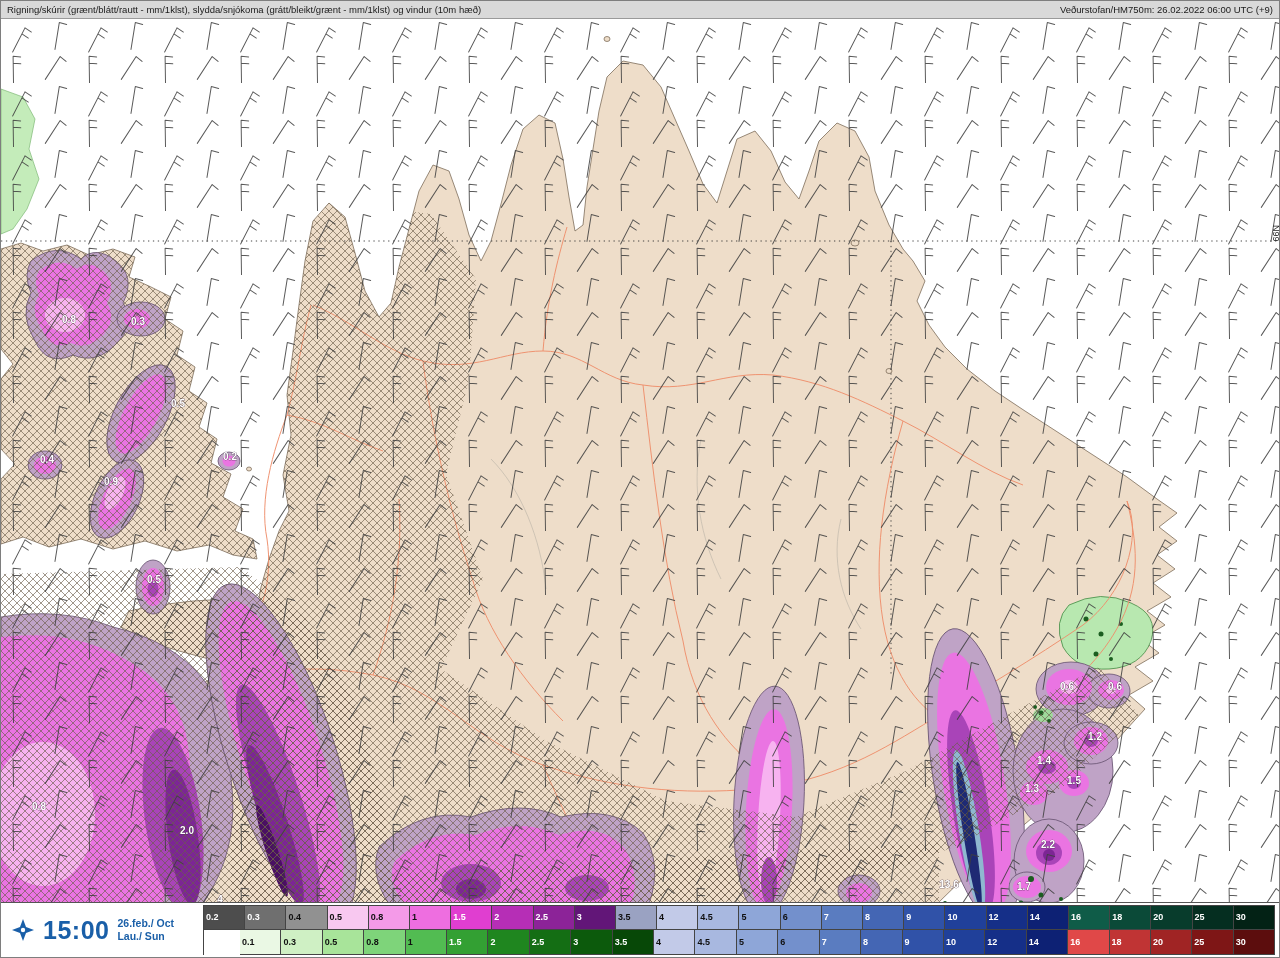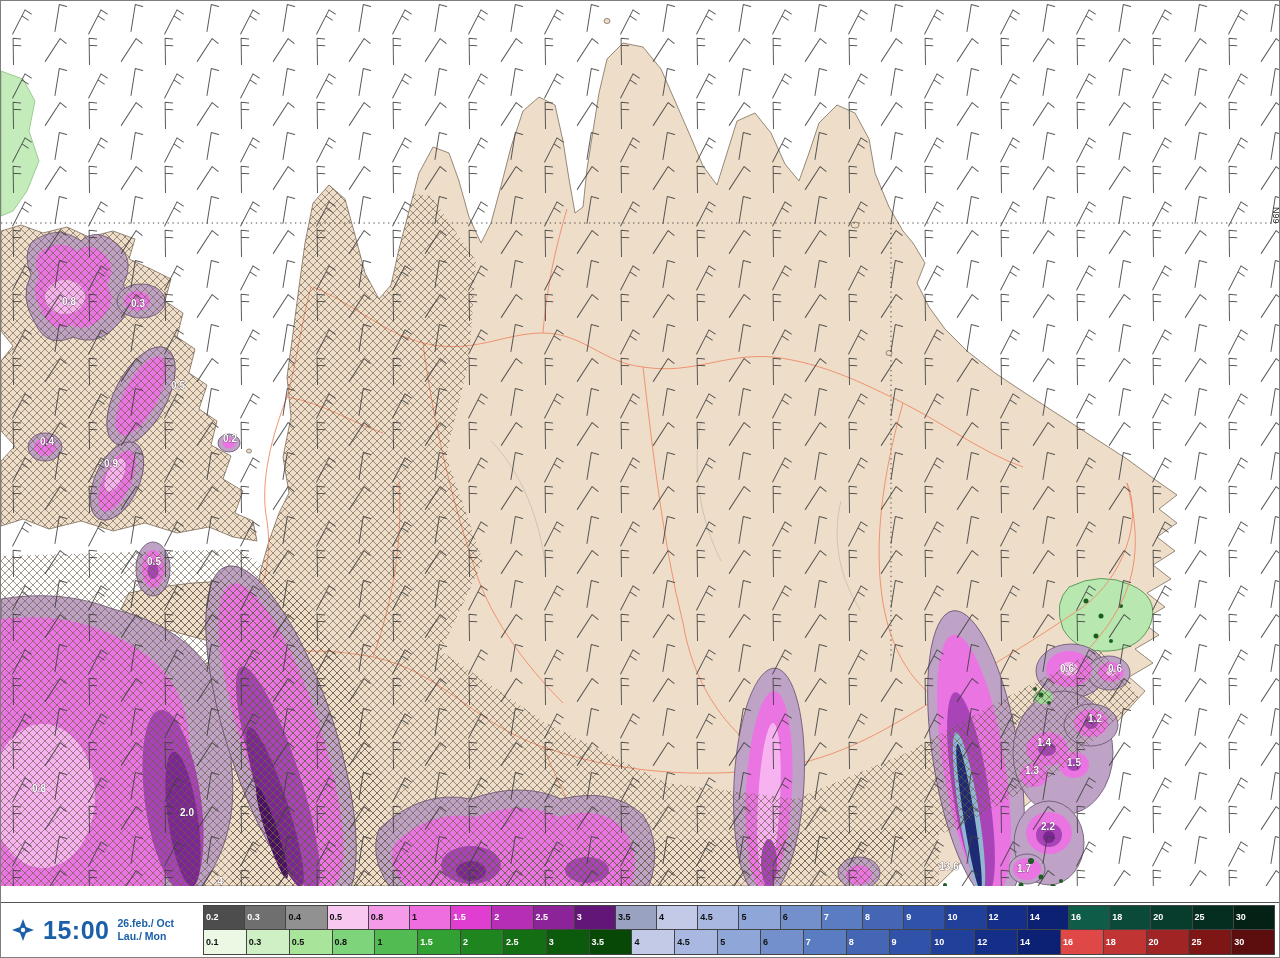--- a/index.html
+++ b/index.html
@@ -21,20 +21,24 @@
   .coast{fill:#eeddc9;stroke:#7d6d5b;stroke-width:.8}
   .road{fill:none;stroke:#ee8e6c;stroke-width:1;opacity:.95}
   .river{fill:none;stroke:#b9b2a6;stroke-width:.6}
   .dotline{fill:none;stroke:#333;stroke-width:.9;stroke-dasharray:1.3 3.6}
 </style>
 </head>
 <body>
 
 <div class="page">
 
+  <div class="topbar">
+    <span>Rigning/skúrir (grænt/blátt/rautt - mm/1klst), slydda/snjókoma (grátt/bleikt/grænt - mm/1klst) og vindur (10m hæð)</span>
+    <span>Veðurstofan/HM750m: 26.02.2022 06:00 UTC (+9)</span>
+  </div>
 
   <div class="maparea">
   <svg class="map" width="1280" height="885" viewBox="0 0 1280 885">
     <defs>
       <pattern id="hatch" width="8" height="8" patternUnits="userSpaceOnUse">
         <path d="M0,8 L8,0 M0,0 L8,8" stroke="#6b5c49" stroke-width="0.8" opacity="0.8"></path>
       </pattern>
       <pattern id="barbs" width="76" height="64" patternUnits="userSpaceOnUse">
         <g stroke="#3d3d3d" stroke-width="1" fill="none" stroke-linecap="round">
           <g transform="translate(10,6) rotate(10 8 14)">
@@ -240,21 +244,21 @@
 
   <div class="bottombar">
     <div class="stamp">
       <svg width="24" height="24" viewBox="0 0 24 24">
         <path d="M12 1 L15 9 L23 12 L15 15 L12 23 L9 15 L1 12 L9 9 Z" fill="#1a5fa8"></path>
         <circle cx="12" cy="12" r="2.2" fill="#ffffff"></circle>
       </svg>
       <div class="time">15:00</div>
       <div class="date">
         <div>26.feb./ Oct</div>
-        <div>Lau./ Mon</div>
+        <div>Lau./ Sun</div>
       </div>
     </div>
     <div class="legend">
       <div class="lrow" id="legend-row-snow">
           <div class="lcell" style="background: rgb(77, 77, 77); color: rgb(255, 255, 255);">0.2</div>
           <div class="lcell" style="background: rgb(111, 111, 111); color: rgb(255, 255, 255);">0.3</div>
           <div class="lcell" style="background: rgb(145, 145, 145); color: rgb(16, 16, 16);">0.4</div>
           <div class="lcell" style="background: rgb(248, 200, 240); color: rgb(16, 16, 16);">0.5</div>
           <div class="lcell" style="background: rgb(244, 154, 232); color: rgb(16, 16, 16);">0.8</div>
           <div class="lcell" style="background: rgb(238, 110, 224); color: rgb(16, 16, 16);">1</div>
@@ -273,21 +277,21 @@
           <div class="lcell" style="background: rgb(32, 64, 154); color: rgb(255, 255, 255);">10</div>
           <div class="lcell" style="background: rgb(21, 47, 136); color: rgb(255, 255, 255);">12</div>
           <div class="lcell" style="background: rgb(13, 33, 116); color: rgb(255, 255, 255);">14</div>
           <div class="lcell" style="background: rgb(15, 92, 72); color: rgb(255, 255, 255);">16</div>
           <div class="lcell" style="background: rgb(11, 74, 56); color: rgb(255, 255, 255);">18</div>
           <div class="lcell" style="background: rgb(8, 60, 44); color: rgb(255, 255, 255);">20</div>
           <div class="lcell" style="background: rgb(5, 46, 32); color: rgb(255, 255, 255);">25</div>
           <div class="lcell" style="background: rgb(3, 34, 21); color: rgb(255, 255, 255);">30</div>
         </div>
       <div class="lrow" id="legend-row-rain">
-          <div class="lcell" style="background: rgb(234, 248, 228); color: rgb(16, 16, 16);">0.1</div>
+          <div class="lcell" style="background: rgb(234, 248, 228); color: rgb(16, 16, 16); margin-left: 36px;">0.1</div>
           <div class="lcell" style="background: rgb(207, 240, 196); color: rgb(16, 16, 16);">0.3</div>
           <div class="lcell" style="background: rgb(168, 228, 154); color: rgb(16, 16, 16);">0.5</div>
           <div class="lcell" style="background: rgb(126, 212, 122); color: rgb(16, 16, 16);">0.8</div>
           <div class="lcell" style="background: rgb(82, 188, 82); color: rgb(16, 16, 16);">1</div>
           <div class="lcell" style="background: rgb(51, 160, 51); color: rgb(255, 255, 255);">1.5</div>
           <div class="lcell" style="background: rgb(31, 134, 31); color: rgb(255, 255, 255);">2</div>
           <div class="lcell" style="background: rgb(20, 110, 20); color: rgb(255, 255, 255);">2.5</div>
           <div class="lcell" style="background: rgb(12, 90, 12); color: rgb(255, 255, 255);">3</div>
           <div class="lcell" style="background: rgb(7, 72, 7); color: rgb(255, 255, 255);">3.5</div>
           <div class="lcell" style="background: rgb(194, 202, 232); color: rgb(16, 16, 16);">4</div>

